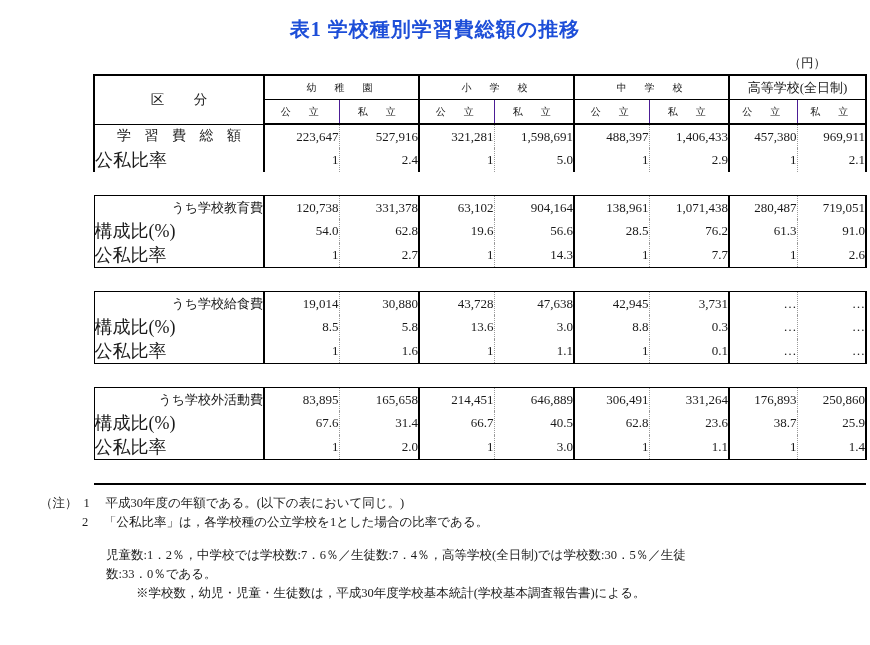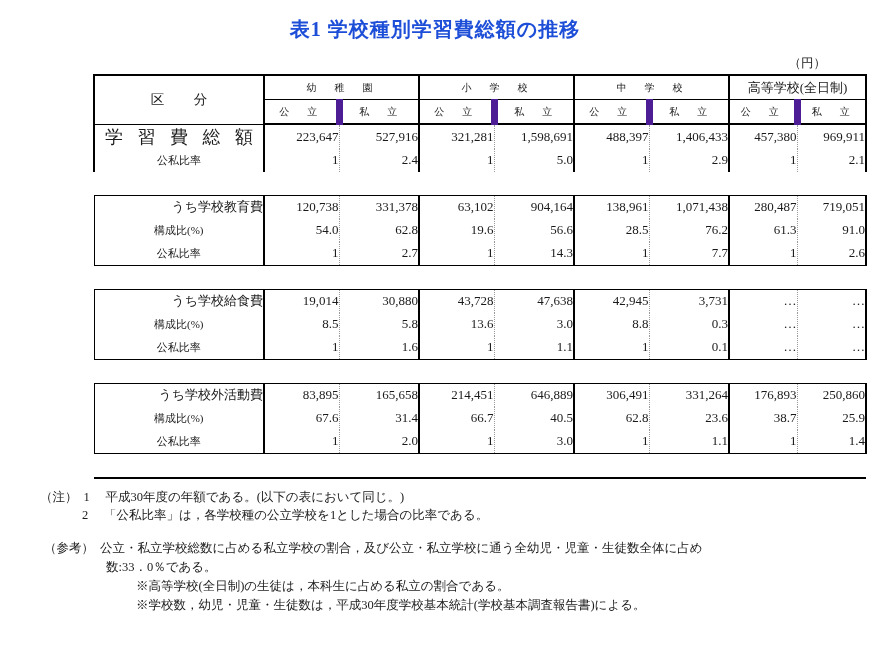--- a/index.html
+++ b/index.html
@@ -58,21 +58,21 @@
 
   
   .frame-top    { border-top: 2.5px solid #000; }
   .frame-bottom { border-bottom: 2.5px solid #000; }
   .frame-left   { border-left: 2.5px solid #000; }
   .frame-right  { border-right: 2.5px solid #000; }
 
   
   .grp-left  { border-left: 2px solid #000; }
   
-  .pair-left { border-left: 7px solid #4c1d95; }
+  .pair-left { border-left: 1px solid #4c1d95; }
   
   .dot-left  { border-left: 1px dotted #9a9a9a; }
 
   .hr-thin   { border-bottom: 1px solid #000; }
   .hr-thick  { border-bottom: 2px solid #000; }
 
   
   .hdr {
     text-align: center;
     letter-spacing: 4px;
@@ -92,28 +92,28 @@
     text-indent: 8px;
   }
 
   
   .lbl-main {
     text-align: right;
     padding-left: 9px;
     font-size: 13px;
   }
   .lbl-sub {
-    text-align: center;
+    text-align: left;
     padding-right: 9px;
-    font-size: 11px;
+    font-size: 18px;
   }
   .lbl-total {
     text-align: center;
     letter-spacing: 5px;
-    font-size: 18px;
+    font-size: 14px;
     text-indent: 5px;
   }
 
   
   .num {
     text-align: right;
     padding-right: 6px;
     font-size: 13px;
     white-space: nowrap;
   }
@@ -377,20 +377,16 @@
     <span class="note-num">1</span>
     <span class="note-txt">平成30年度の年額である。(以下の表において同じ。)</span>
   </div>
   <div class="note-row note-indent-1">
     <span class="note-num">2</span>
     <span class="note-txt">「公私比率」は，各学校種の公立学校を1とした場合の比率である。</span>
   </div>
 </div>
 
 <div class="ref">
-  <div class="ref-first">
-    <span class="ref-tag">（参考）</span>
-    <span class="ref-body">公立・私立学校総数に占める私立学校の割合，及び公立・私立学校に通う全幼児・児童・生徒数全体に占め</span>
-  </div>
+  <div class="ref-cont">児童数:1．2％，中学校では学校数:7．6％／生徒数:7．4％，高等学校(全日制)では学校数:30．5％／生徒</div>
   <div class="ref-cont">数:33．0％である。</div>
-  <div class="ref-star">※高等学校(全日制)の生徒は，本科生に占める私立の割合である。</div>
   <div class="ref-star">※学校数，幼児・児童・生徒数は，平成30年度学校基本統計(学校基本調査報告書)による。</div>
 </div>
 
 </body></html>

